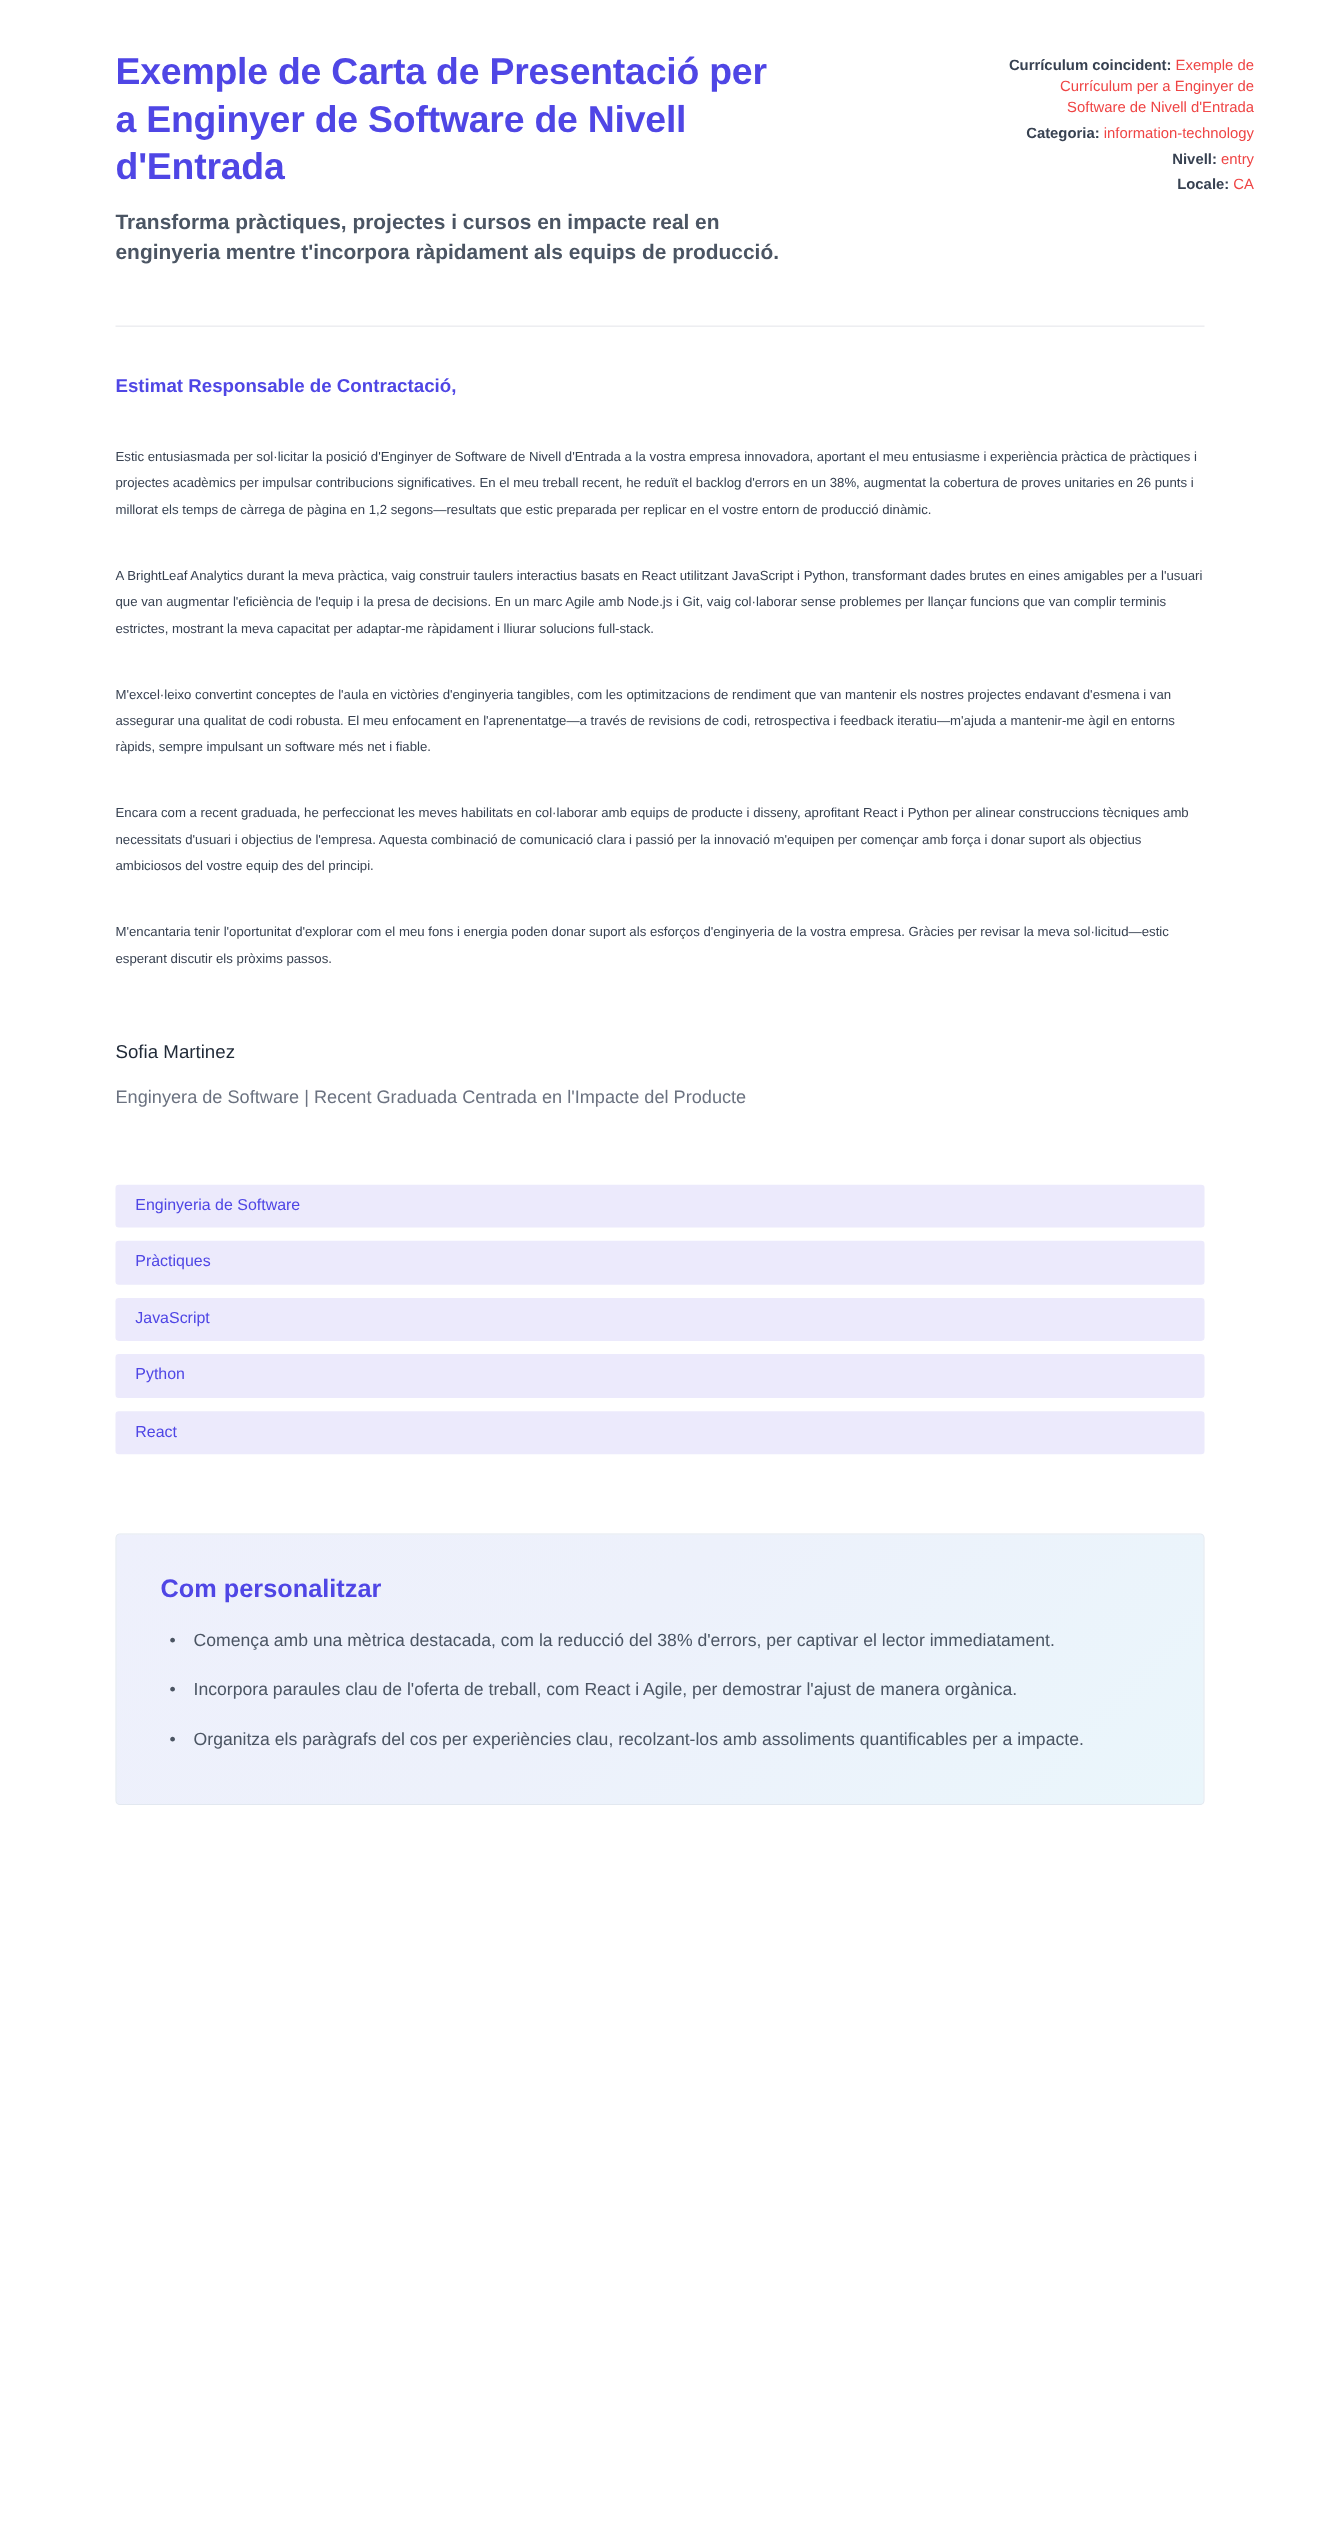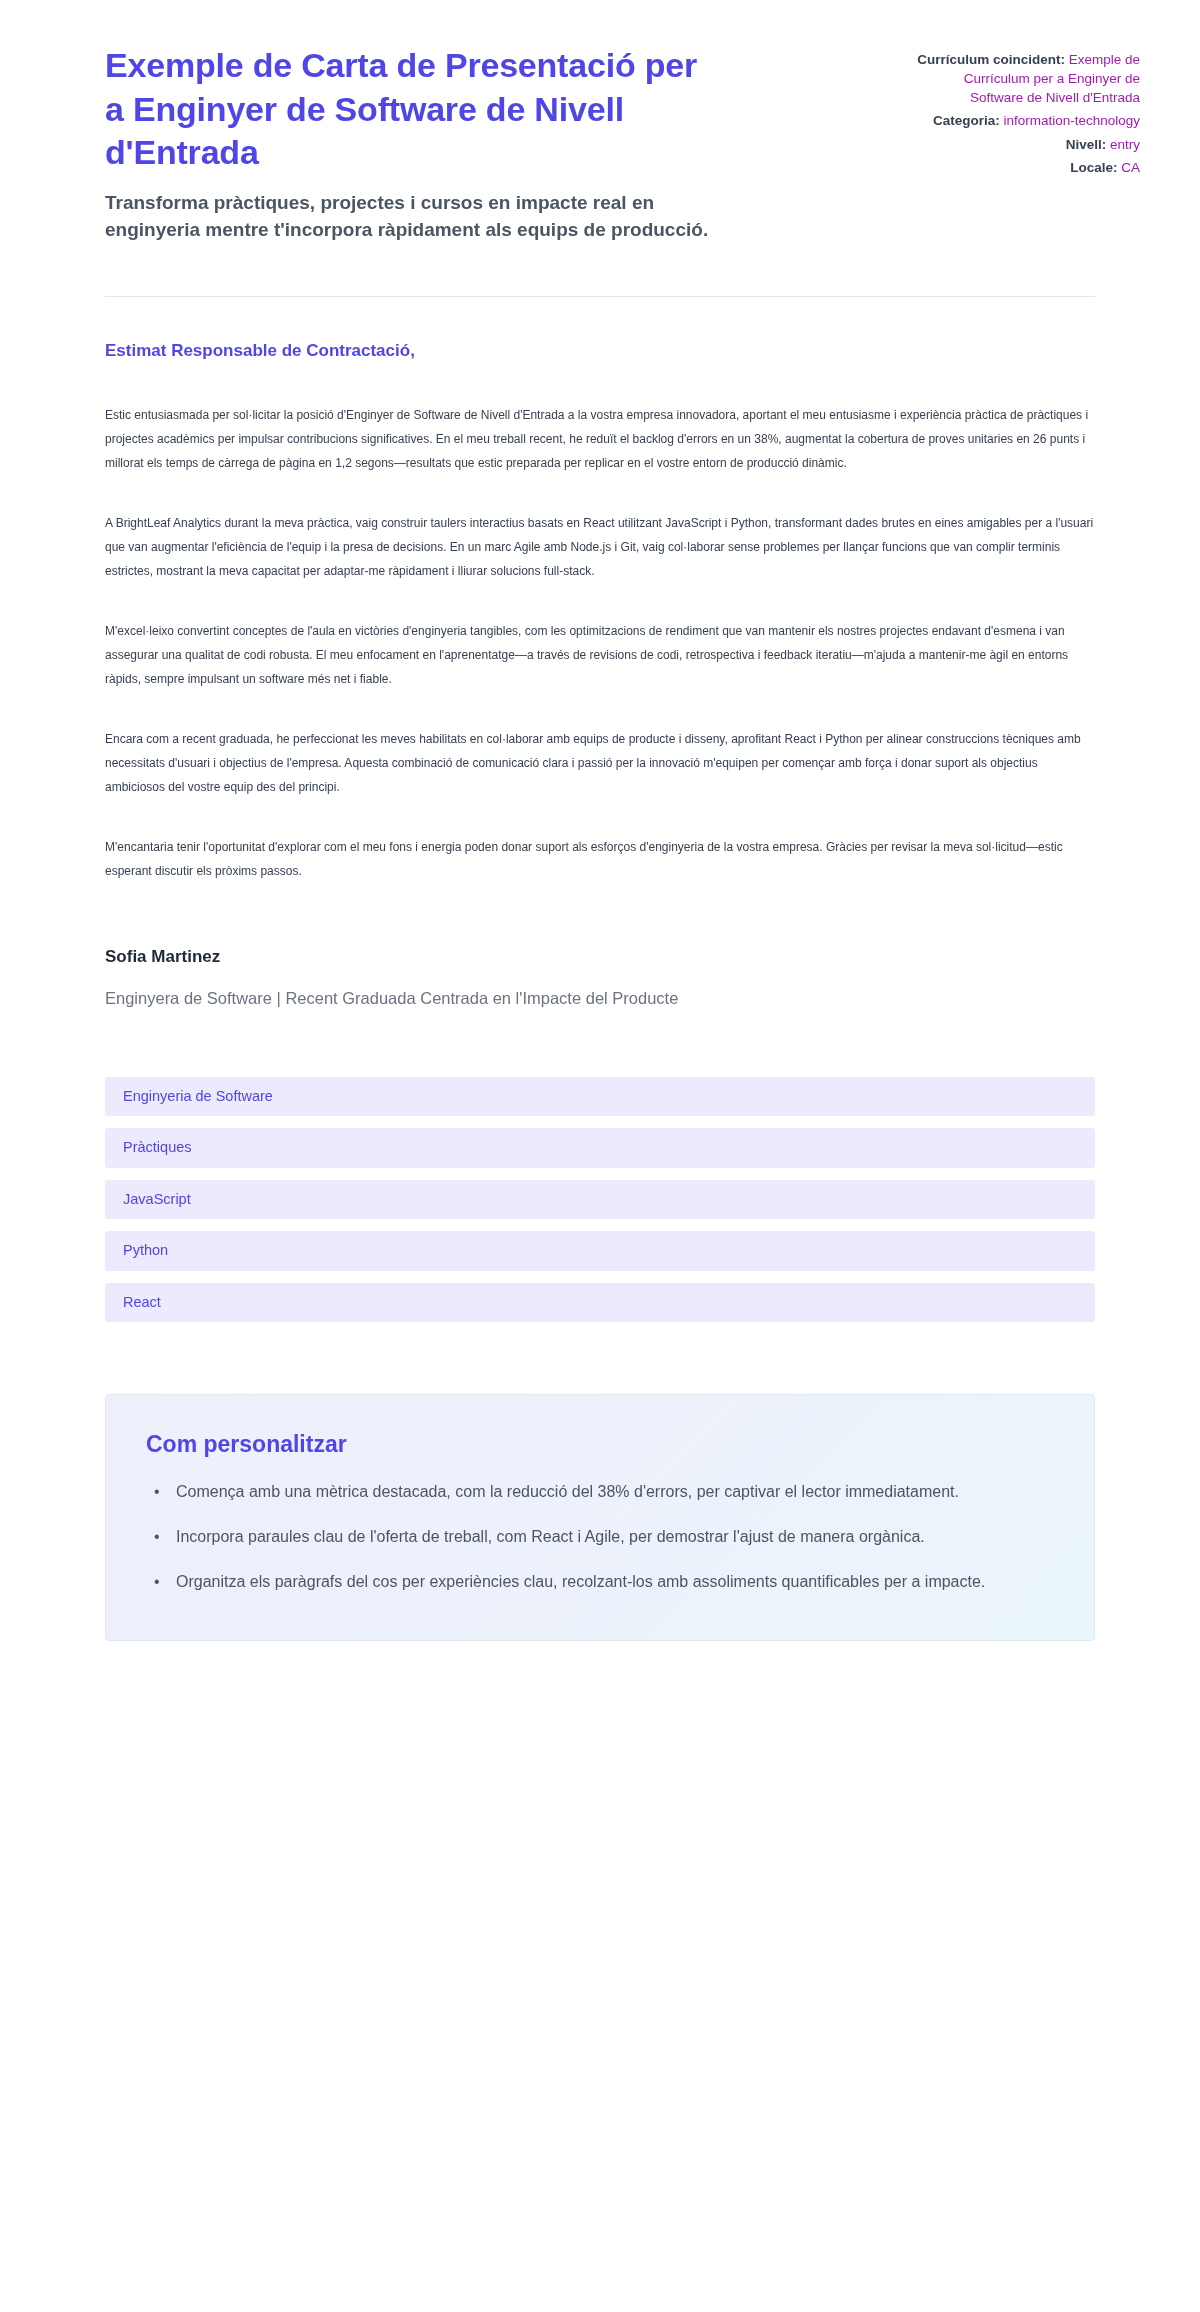--- a/index.html
+++ b/index.html
@@ -57,21 +57,21 @@
     font-size: 13.5px;
     line-height: 1.42;
     color: #6b7280;
     padding-top: 6px;
   }
   .meta-row { margin-bottom: 4px; }
   .meta-label {
     font-weight: bold;
     color: #374151;
   }
-  .meta-value { color: #a21caf; }
+  .meta-value { color: #ef4444; }
 
   
   .divider {
     border: 0;
     border-top: 1px solid #e5e7eb;
     margin: 52px 105px 0 105px;
   }
 
   
   .letter {
@@ -91,21 +91,21 @@
     color: #374151;
     max-width: 990px;
   }
   .para.first { margin-top: 42px; }
 
   
   .signature { margin-top: 64px; }
   .sign-name {
     margin: 0;
     font-size: 17px;
-    font-weight: bold;
+    font-weight: normal;
     color: #1f2937;
   }
   .sign-role {
     margin: 18px 0 0 0;
     font-size: 16.5px;
     color: #6b7280;
     line-height: 1.6;
   }
 
   

